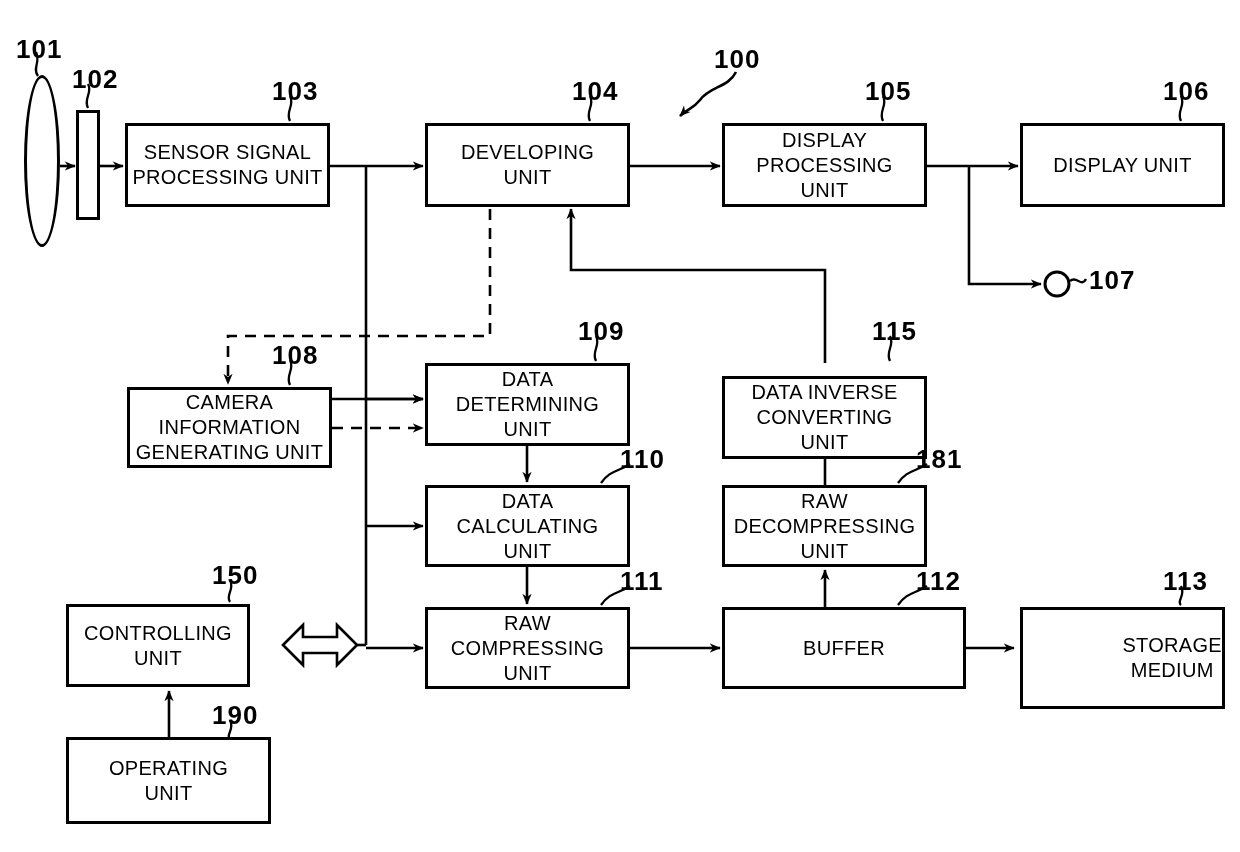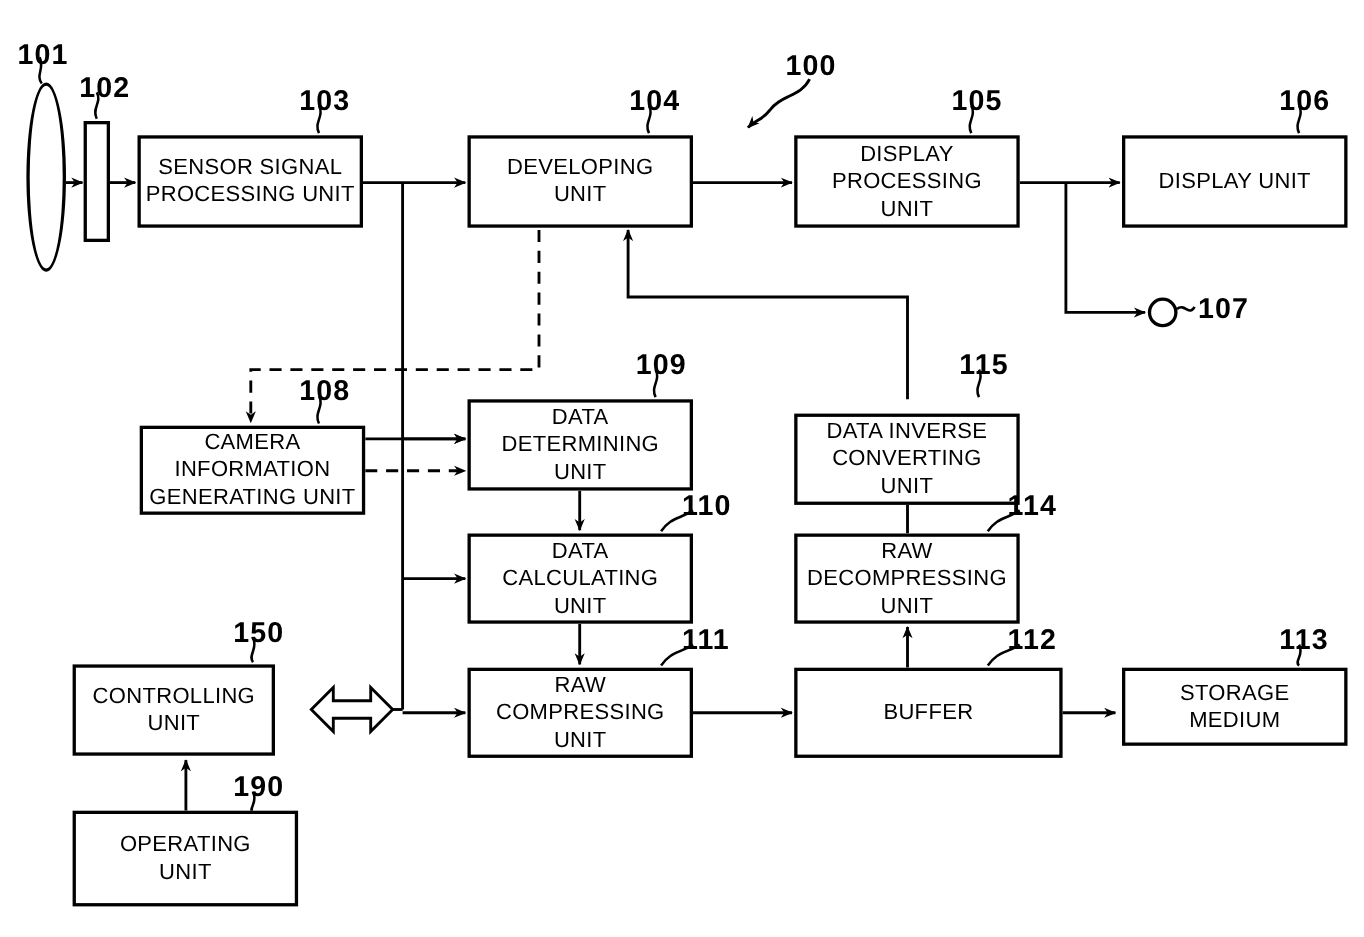--- a/index.html
+++ b/index.html
@@ -133,21 +133,21 @@
       </div>
       <div class="box" style="left: 722px; top: 376px; width: 205px; height: 83px;">
         <span class="lbl">DATA INVERSE<br>CONVERTING<br>UNIT</span>
       </div>
       <div class="box" style="left: 722px; top: 485px; width: 205px; height: 82px;">
         <span class="lbl">RAW<br>DECOMPRESSING<br>UNIT</span>
       </div>
       <div class="box" style="left: 722px; top: 607px; width: 244px; height: 82px;">
         <span class="lbl">BUFFER</span>
       </div>
-      <div class="box" style="left: 1020px; top: 607px; width: 205px; height: 71px;">
+      <div class="box" style="left: 1020px; top: 607px; width: 205px; height: 102px; justify-content: flex-end;">
         <span class="lbl">STORAGE<br>MEDIUM</span>
       </div>
       <div class="box" style="left: 66px; top: 604px; width: 184px; height: 83px;">
         <span class="lbl">CONTROLLING<br>UNIT</span>
       </div>
       <div class="box" style="left: 66px; top: 737px; width: 205px; height: 87px;">
         <span class="lbl">OPERATING<br>UNIT</span>
       </div>
     </div>
 
@@ -159,19 +159,19 @@
       <div class="ref" style="left: 572px; top: 76px;">104</div>
       <div class="ref" style="left: 865px; top: 76px;">105</div>
       <div class="ref" style="left: 1163px; top: 76px;">106</div>
       <div class="ref" style="left: 1089px; top: 265px;">107</div>
       <div class="ref" style="left: 272px; top: 340px;">108</div>
       <div class="ref" style="left: 578px; top: 316px;">109</div>
       <div class="ref" style="left: 620px; top: 444px;">110</div>
       <div class="ref" style="left: 620px; top: 566px;">111</div>
       <div class="ref" style="left: 916px; top: 566px;">112</div>
       <div class="ref" style="left: 1163px; top: 566px;">113</div>
-      <div class="ref" style="left: 916px; top: 444px;">114</div>
+      <div class="ref" style="left: 916px; top: 444px;">181</div>
       <div class="ref" style="left: 872px; top: 316px;">115</div>
       <div class="ref" style="left: 212px; top: 560px;">150</div>
       <div class="ref" style="left: 212px; top: 700px;">190</div>
     </div>
 
 </div>
 
 </body></html>

